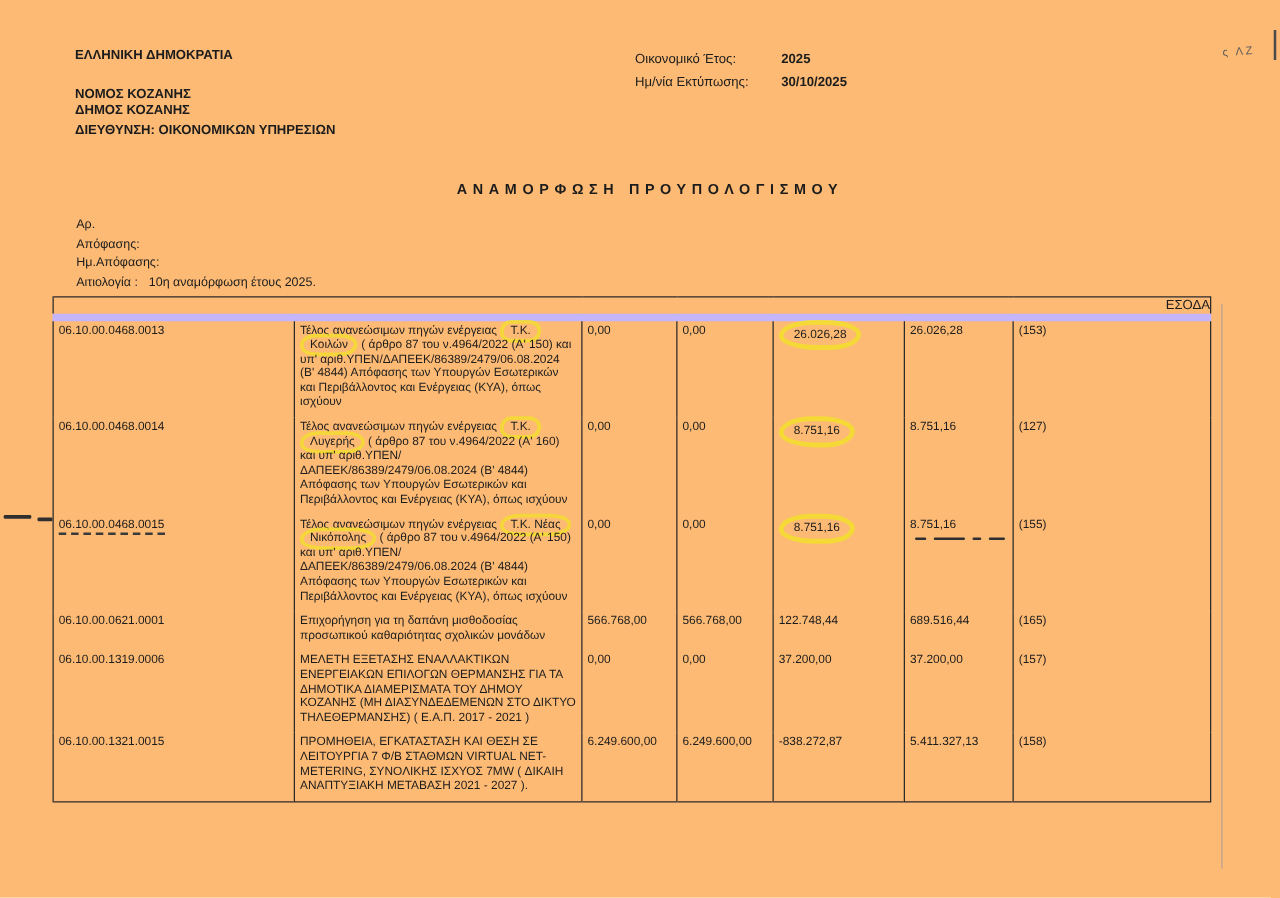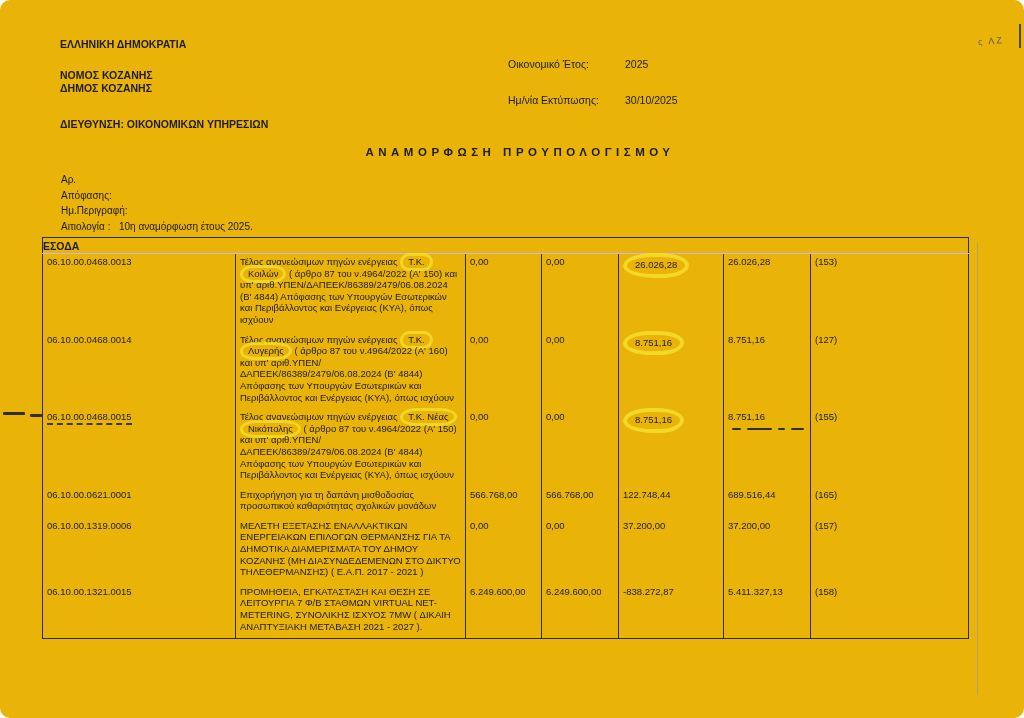--- a/index.html
+++ b/index.html
@@ -2,52 +2,52 @@
 <html><head>
 <meta charset="utf-8">
 <style>
   * { box-sizing: border-box; margin: 0; padding: 0; }
   html,body { width:1024px; height:718px; }
   body {
     font-family: "Liberation Sans", "DejaVu Sans", sans-serif;
     background:#ffffff; color:#1c1c1c;
     position:relative; overflow:hidden;
   }
-  .page { position:absolute; inset:0; background:#eab308;border-radius:10px; }
+  .page { position:absolute; inset:0; background:#fdba74; }
 
   
   .agency { position:absolute; left:60px; top:38px; font-weight:bold; font-size:10.5px; line-height:13px; }
   .agency .l1 { margin-bottom:18px; }
-  .agency .l4 { margin-top:23px; }
+  .agency .l4 { margin-top:3px; }
   .meta { position:absolute; left:508px; top:38px; font-size:10.5px; line-height:19px; }
-  .meta .row { display:flex;margin-top:17px; }
+  .meta .row { display:flex; }
   .meta .lbl { width:117px; }
-  .meta .val { font-weight:normal; }
+  .meta .val { font-weight:bold; }
 
   .corner-mark { position:absolute; left:978px; top:36px; font-size:9px; color:#5a5a5a;
                  transform:rotate(-4deg); letter-spacing:2px; }
   .scan-line-top { position:absolute; left:1019px; top:24px; width:1.5px; height:24px; background:#4a4a4a; }
   .scan-line-right { position:absolute; left:977px; top:243px; width:1px; height:452px; background:#9a9a9a; opacity:.7; }
 
   .doc-title { position:absolute; left:0; top:146px; width:1040px; text-align:center;
                font-weight:bold; font-size:11.5px; letter-spacing:4.5px; }
 
   .decision { position:absolute; left:61px; top:172px; font-size:10px; line-height:15.5px; }
   .decision .row { display:flex; }
   .decision .lbl { width:58px; }
   .decision .lbl.wide { width:58px; }
   .decision .val { margin-left:0; }
 
   
   .tbl-wrap { position:absolute; left:42px; top:237px; width:926px; }
   table { width:926px; table-layout:fixed; border-collapse:collapse;
           border:1.6px solid #2b2b2b; background:transparent; }
   th, td { border-left:1px solid #2b2b2b; border-right:1px solid #2b2b2b; }
-  .section-row th { border-bottom:1px solid #c4b5fd; font-size:10.5px; font-weight:bold;
-                    text-align:left; height:16px; }
+  .section-row th { border-bottom:6px solid #c4b5fd; font-size:10.5px; font-weight:normal;
+                    text-align:right; height:16px; }
   .head-row th { border-bottom:1.4px solid #2b2b2b; font-size:10px; font-weight:bold;
                  text-align:center; vertical-align:middle; height:38px; padding:2px 3px; line-height:12px; }
   td { vertical-align:top; font-size:9.5px; line-height:11.6px; padding:2px 4px 6px 4px; }
   td.num { padding-right:6px; white-space:nowrap; }
   td.note { padding-left:4px; }
   td.kae { white-space:nowrap; }
   .kae-dashed { border-bottom:2px dashed #3a3a3a; padding-bottom:1px;text-align:center; }
 
   
   .mark {
@@ -93,21 +93,21 @@
   <div class="scan-line-top"></div>
   <div class="scan-line-right"></div>
 
   <div class="doc-title">ΑΝΑΜΟΡΦΩΣΗ ΠΡΟΥΠΟΛΟΓΙΣΜΟΥ</div>
 
   <div class="decision">
     <div class="row">
       <span class="lbl">Αρ. Απόφασης:</span>
     </div>
     <div class="row">
-      <span class="lbl">Ημ.Περιγραφή:</span>
+      <span class="lbl">Ημ.Απόφασης:</span>
     </div>
     <div class="row">
       <span class="lbl wide">Αιτιολογία :</span>
       <span class="val">10η αναμόρφωση έτους 2025.</span>
     </div>
   </div>
 
   <div class="tbl-wrap">
     <table>
       <colgroup>

